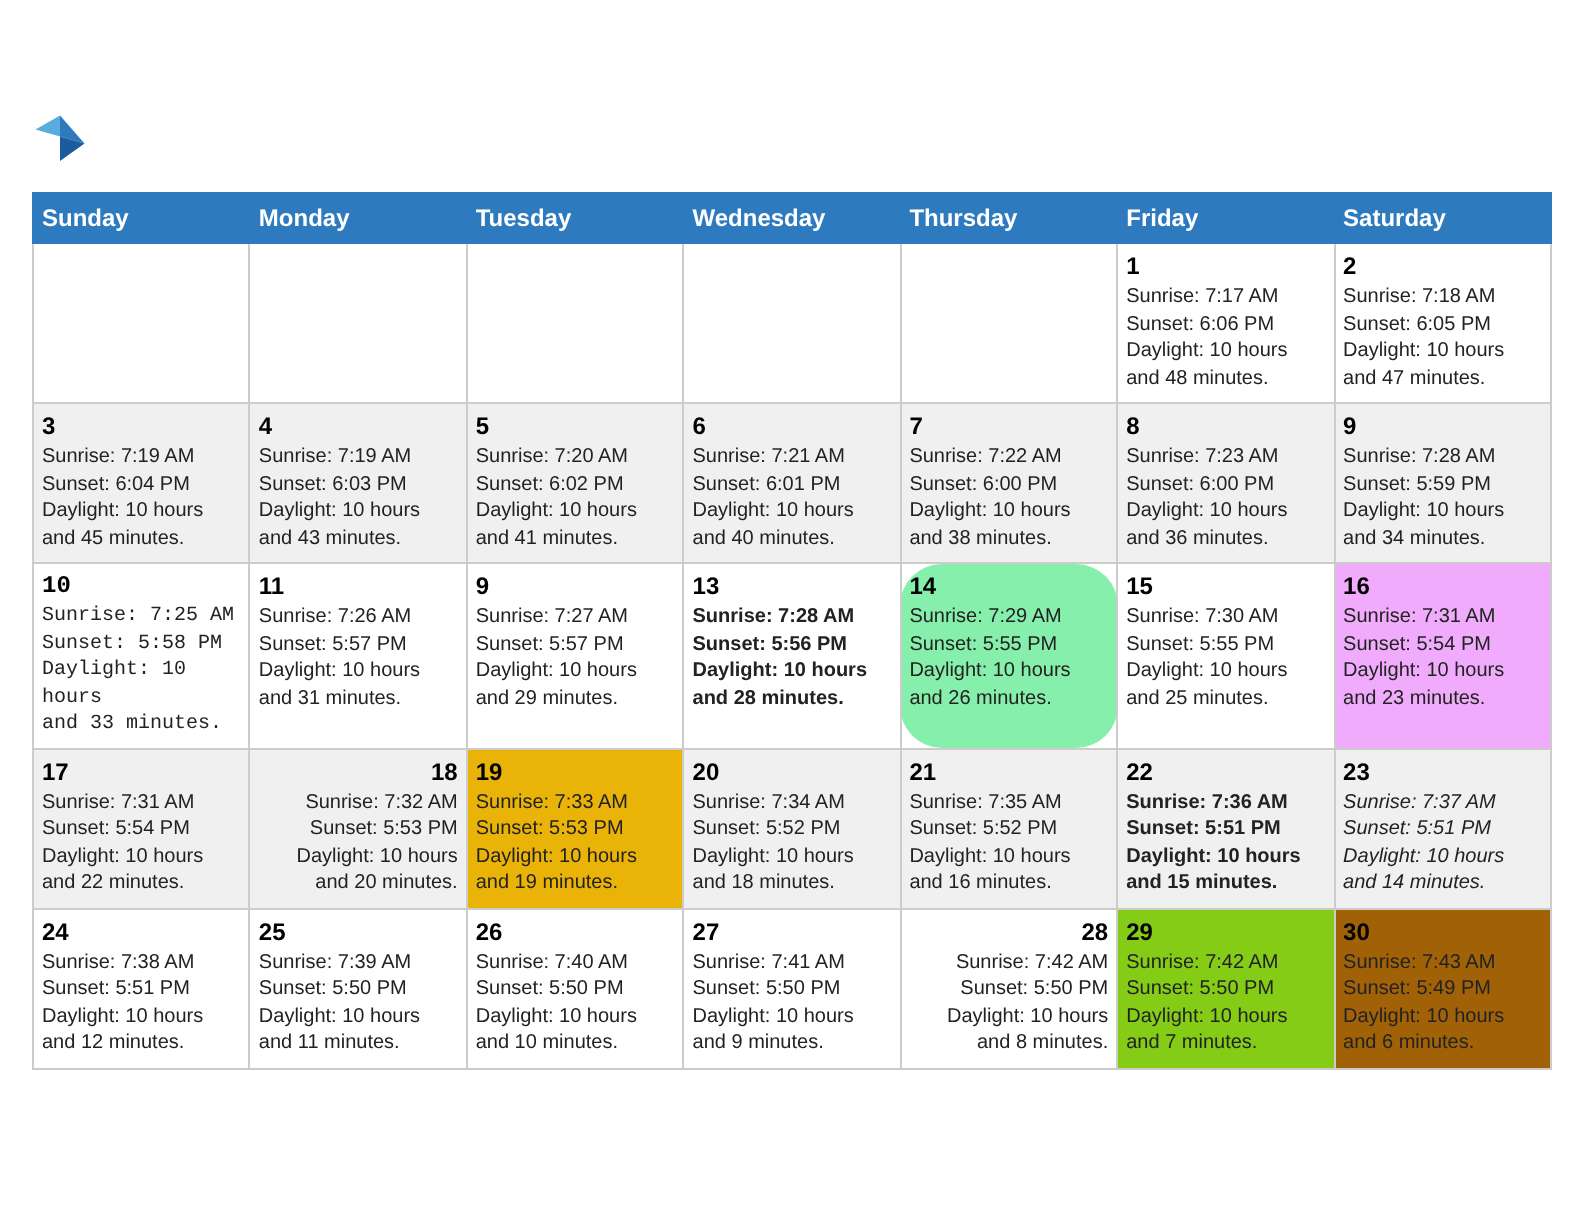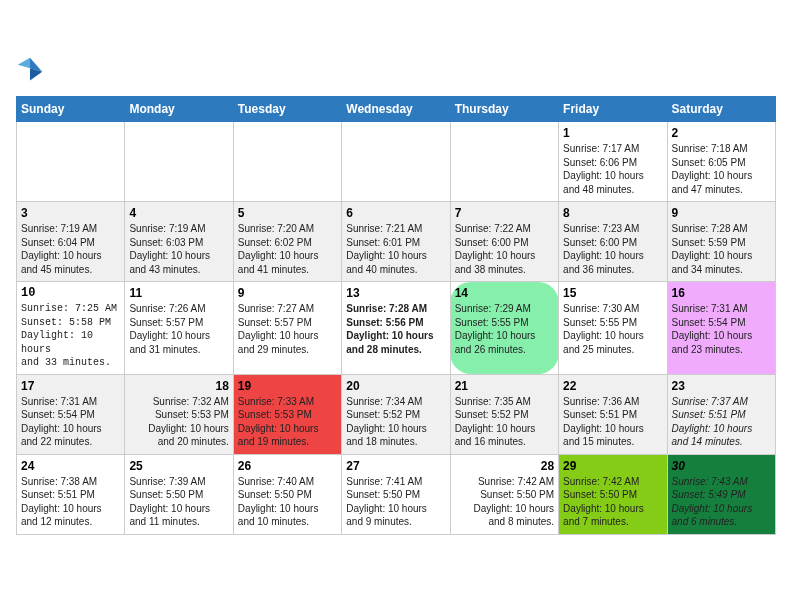--- a/index.html
+++ b/index.html
@@ -265,21 +265,21 @@
 Daylight: 10 hours
 and 22 minutes.</div>
           </td>
           <td style="background: rgb(240, 240, 240); text-align: right;">
             <div class="day-num">18</div>
             <div class="day-info" style="white-space: pre-line;">Sunrise: 7:32 AM
 Sunset: 5:53 PM
 Daylight: 10 hours
 and 20 minutes.</div>
           </td>
-          <td style="background: #ef4444;">
+          <td style="background: #eab308;">
             <div class="day-num">19</div>
             <div class="day-info" style="white-space: pre-line;">Sunrise: 7:33 AM
 Sunset: 5:53 PM
 Daylight: 10 hours
 and 19 minutes.</div>
           </td>
           <td style="background: rgb(240, 240, 240);">
             <div class="day-num">20</div>
             <div class="day-info" style="white-space: pre-line;">Sunrise: 7:34 AM
 Sunset: 5:52 PM
@@ -288,21 +288,21 @@
           </td>
           <td style="background: rgb(240, 240, 240);">
             <div class="day-num">21</div>
             <div class="day-info" style="white-space: pre-line;">Sunrise: 7:35 AM
 Sunset: 5:52 PM
 Daylight: 10 hours
 and 16 minutes.</div>
           </td>
           <td style="background: rgb(240, 240, 240);">
             <div class="day-num">22</div>
-            <div class="day-info" style="white-space: pre-line;">Sunrise: 7:36 AM
+            <div class="day-info" style="white-space: pre-line; font-weight: bold;">Sunrise: 7:36 AM
 Sunset: 5:51 PM
 Daylight: 10 hours
 and 15 minutes.</div>
           </td>
           <td style="background: rgb(240, 240, 240);">
             <div class="day-num">23</div>
             <div class="day-info" style="white-space: pre-line; font-style: italic;">Sunrise: 7:37 AM
 Sunset: 5:51 PM
 Daylight: 10 hours
 and 14 minutes.</div>
@@ -344,21 +344,21 @@
 Daylight: 10 hours
 and 8 minutes.</div>
           </td>
           <td style="background: #84cc16;">
             <div class="day-num">29</div>
             <div class="day-info" style="white-space: pre-line;">Sunrise: 7:42 AM
 Sunset: 5:50 PM
 Daylight: 10 hours
 and 7 minutes.</div>
           </td>
-          <td style="background: #15803d; font-style: italic;">
+          <td style="background: #a16207;">
             <div class="day-num">30</div>
             <div class="day-info" style="white-space: pre-line;">Sunrise: 7:43 AM
 Sunset: 5:49 PM
 Daylight: 10 hours
 and 6 minutes.</div>
           </td>
         </tr>
       </tbody>
   </table>
 </div>

